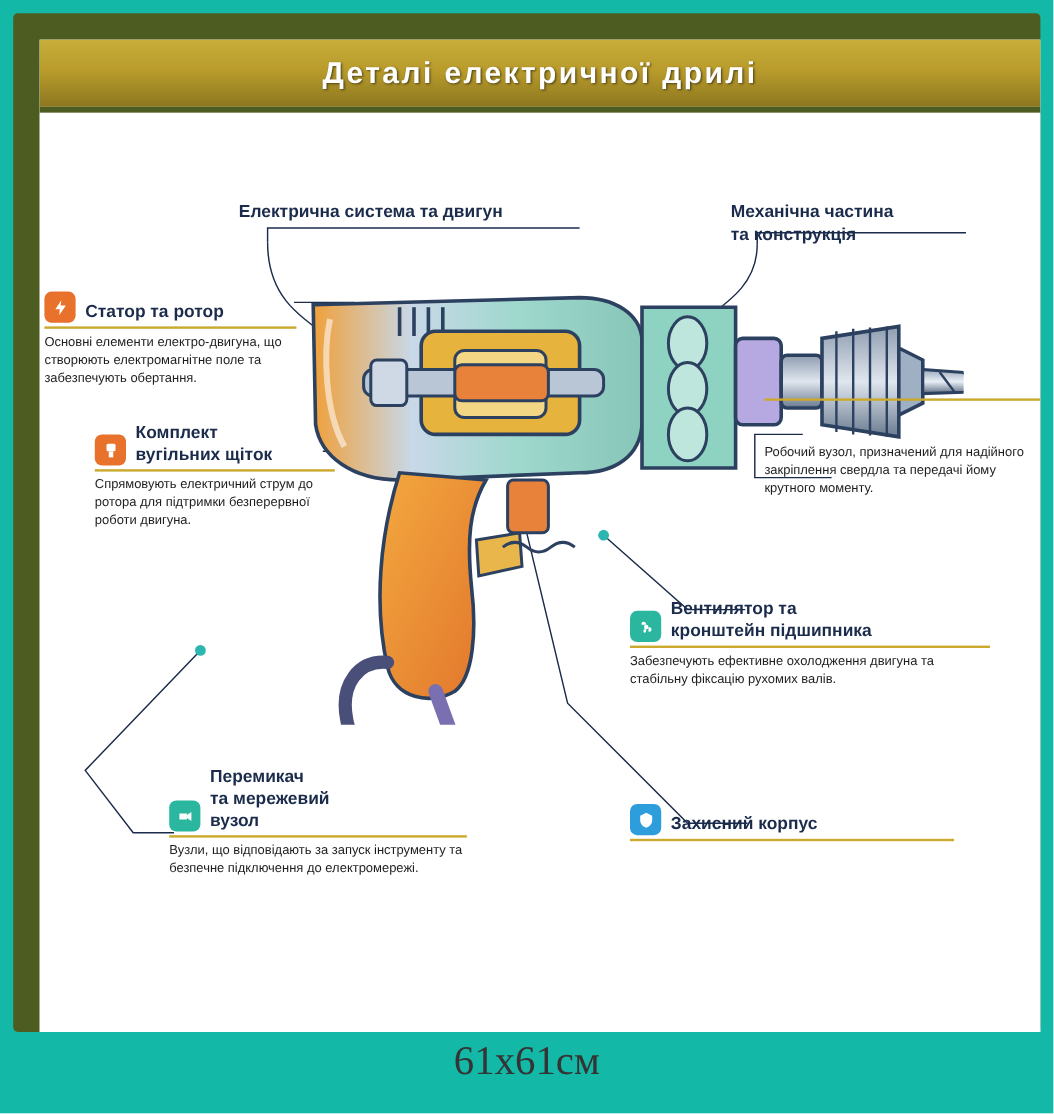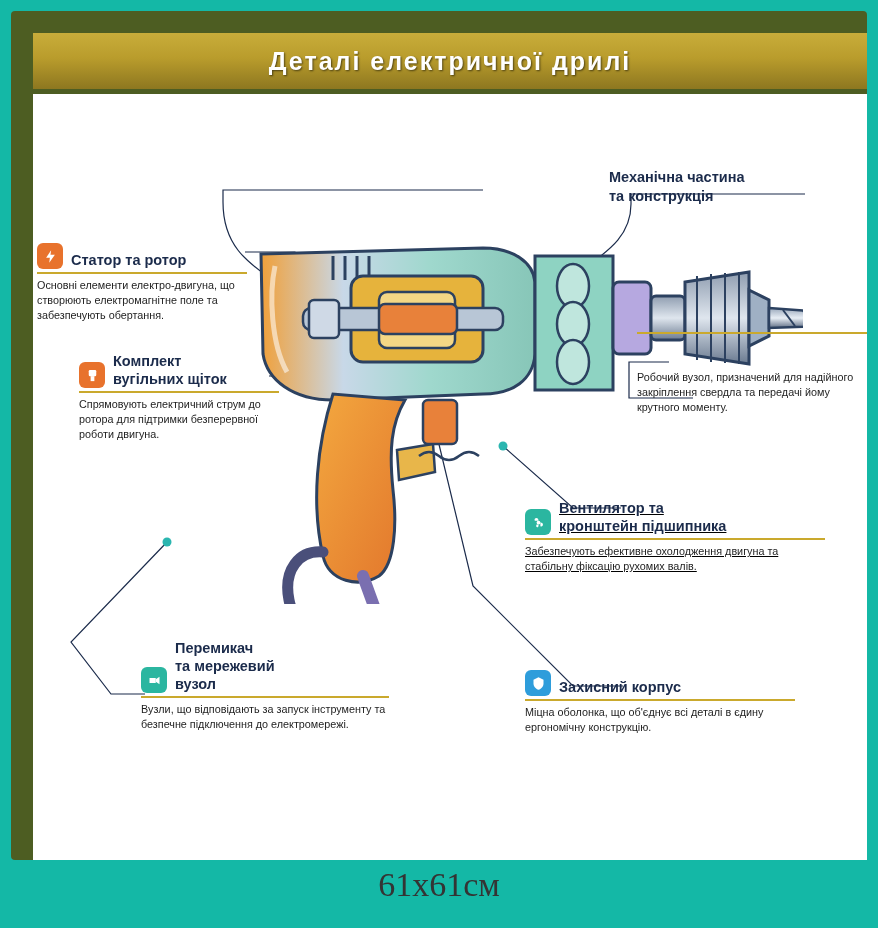--- a/index.html
+++ b/index.html
@@ -148,21 +148,21 @@
   }
 
   
   #callout-stator { left: 4px; top: 148px; width: 210px; }
   #callout-brushes { left: 46px; top: 258px; width: 200px; }
   #callout-switch  { left: 108px; top: 545px; width: 248px; }
 
   
   #callout-chuck   { left: 640px; top: 235px; width: 200px; }
   #callout-chuck .cal-body { width: 200px; }
-  #callout-fan     { left: 492px; top: 405px; width: 300px; text-decoration: underline; }
+  #callout-fan     { left: 492px; top: 405px; width: 300px; }
   #callout-housing { left: 492px; top: 575px; width: 270px; }
 
   .cal-body-wide { width: 205px; margin-top: 36px; }
 
   
   .size-caption {
     position: absolute;
     left: 0;
     top: 866px;
     width: 878px;
@@ -299,20 +299,23 @@
 
             <path d="M236,252 q10,-8 20,0 q10,8 20,0 q10,-8 20,0" fill="none" stroke="#2c4160" stroke-width="2.5"></path>
 
             <path d="M180,372 L196,416 C200,430 192,440 180,442" fill="none" stroke="#7a6fb0" stroke-width="12" stroke-linecap="round"></path>
             <path d="M180,442 C150,444 112,428 106,396 C100,366 116,346 140,348" fill="none" stroke="#4a4f7a" stroke-width="11" stroke-linecap="round"></path>
 
             <path d="M92,62 C86,90 88,140 104,168" fill="none" stroke="#ffffff" stroke-width="5" opacity="0.55"></path>
           </svg>
         </div>
 
+        <div class="top-heading" id="heading-electrical">
+          <span>Електрична система та двигун</span>
+        </div>
 
         <div class="top-heading" id="heading-mechanical">
           <div>Механічна частина</div>
           <div>та конструкція</div>
         </div>
 
         <div class="callout" id="callout-stator">
           <div class="cal-head">
             <div class="cal-icon" style="background:#e8722c">
               <svg width="15" height="15" viewBox="0 0 24 24" aria-hidden="true">
@@ -385,21 +388,20 @@
         <div class="callout" id="callout-housing">
           <div class="cal-head">
             <div class="cal-icon" style="background:#2e9ddb">
               <svg width="15" height="15" viewBox="0 0 24 24" aria-hidden="true">
                   <path d="M12 2 L20 6 V12 C20 17 16 21 12 22 C8 21 4 17 4 12 V6 Z" fill="#ffffff"></path>
                 </svg>
             </div>
             <div class="cal-title">Захисний корпус</div>
           </div>
           <div class="cal-rule"></div>
-          <div class="cal-body">Міцна оболонка, що об'єднує всі деталі в єдину ергономічну конструкцію.</div>
         </div>
 
       </div>
     </div>
   </div>
 
   <div class="size-caption">61х61см</div>
 
 </div>
 

